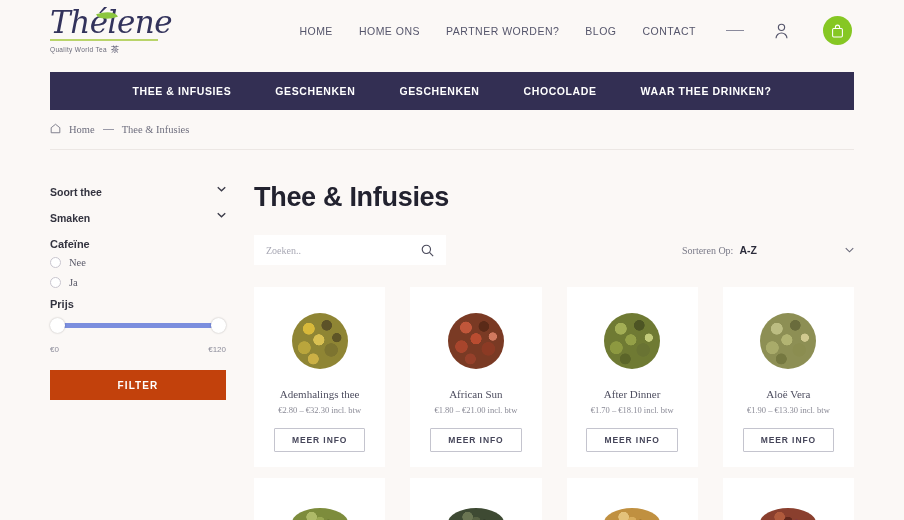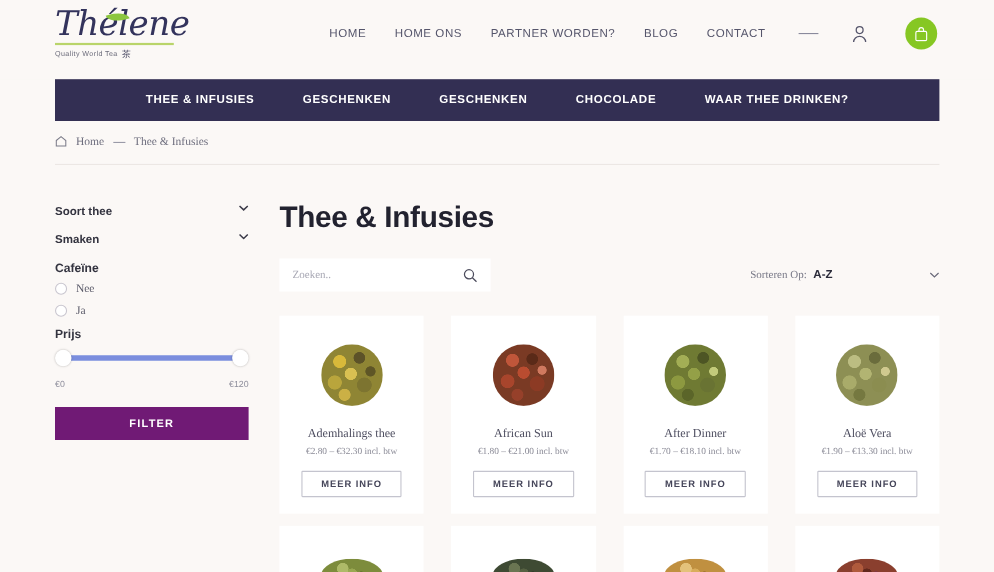--- a/index.html
+++ b/index.html
@@ -157,21 +157,21 @@
   .knob-left { left: 0; }
   .knob-right { right: 0; }
   .price-labels {
     display: flex; justify-content: space-between;
     font-size: 8px; color: #8d8d9b;
     margin-top: 12px;
   }
   .filter-btn {
     width: 100%; height: 30px;
     margin-top: 16px;
-    background: #701a75;
+    background: #c2410c;
     color: #fff;
     border: none;
     font-size: 10px; font-weight: bold; letter-spacing: 1.1px;
     font-family: "Liberation Sans", sans-serif;
     cursor: pointer;
   }
 
   
   .main { flex: 1; min-width: 0; }
   .page-title {

